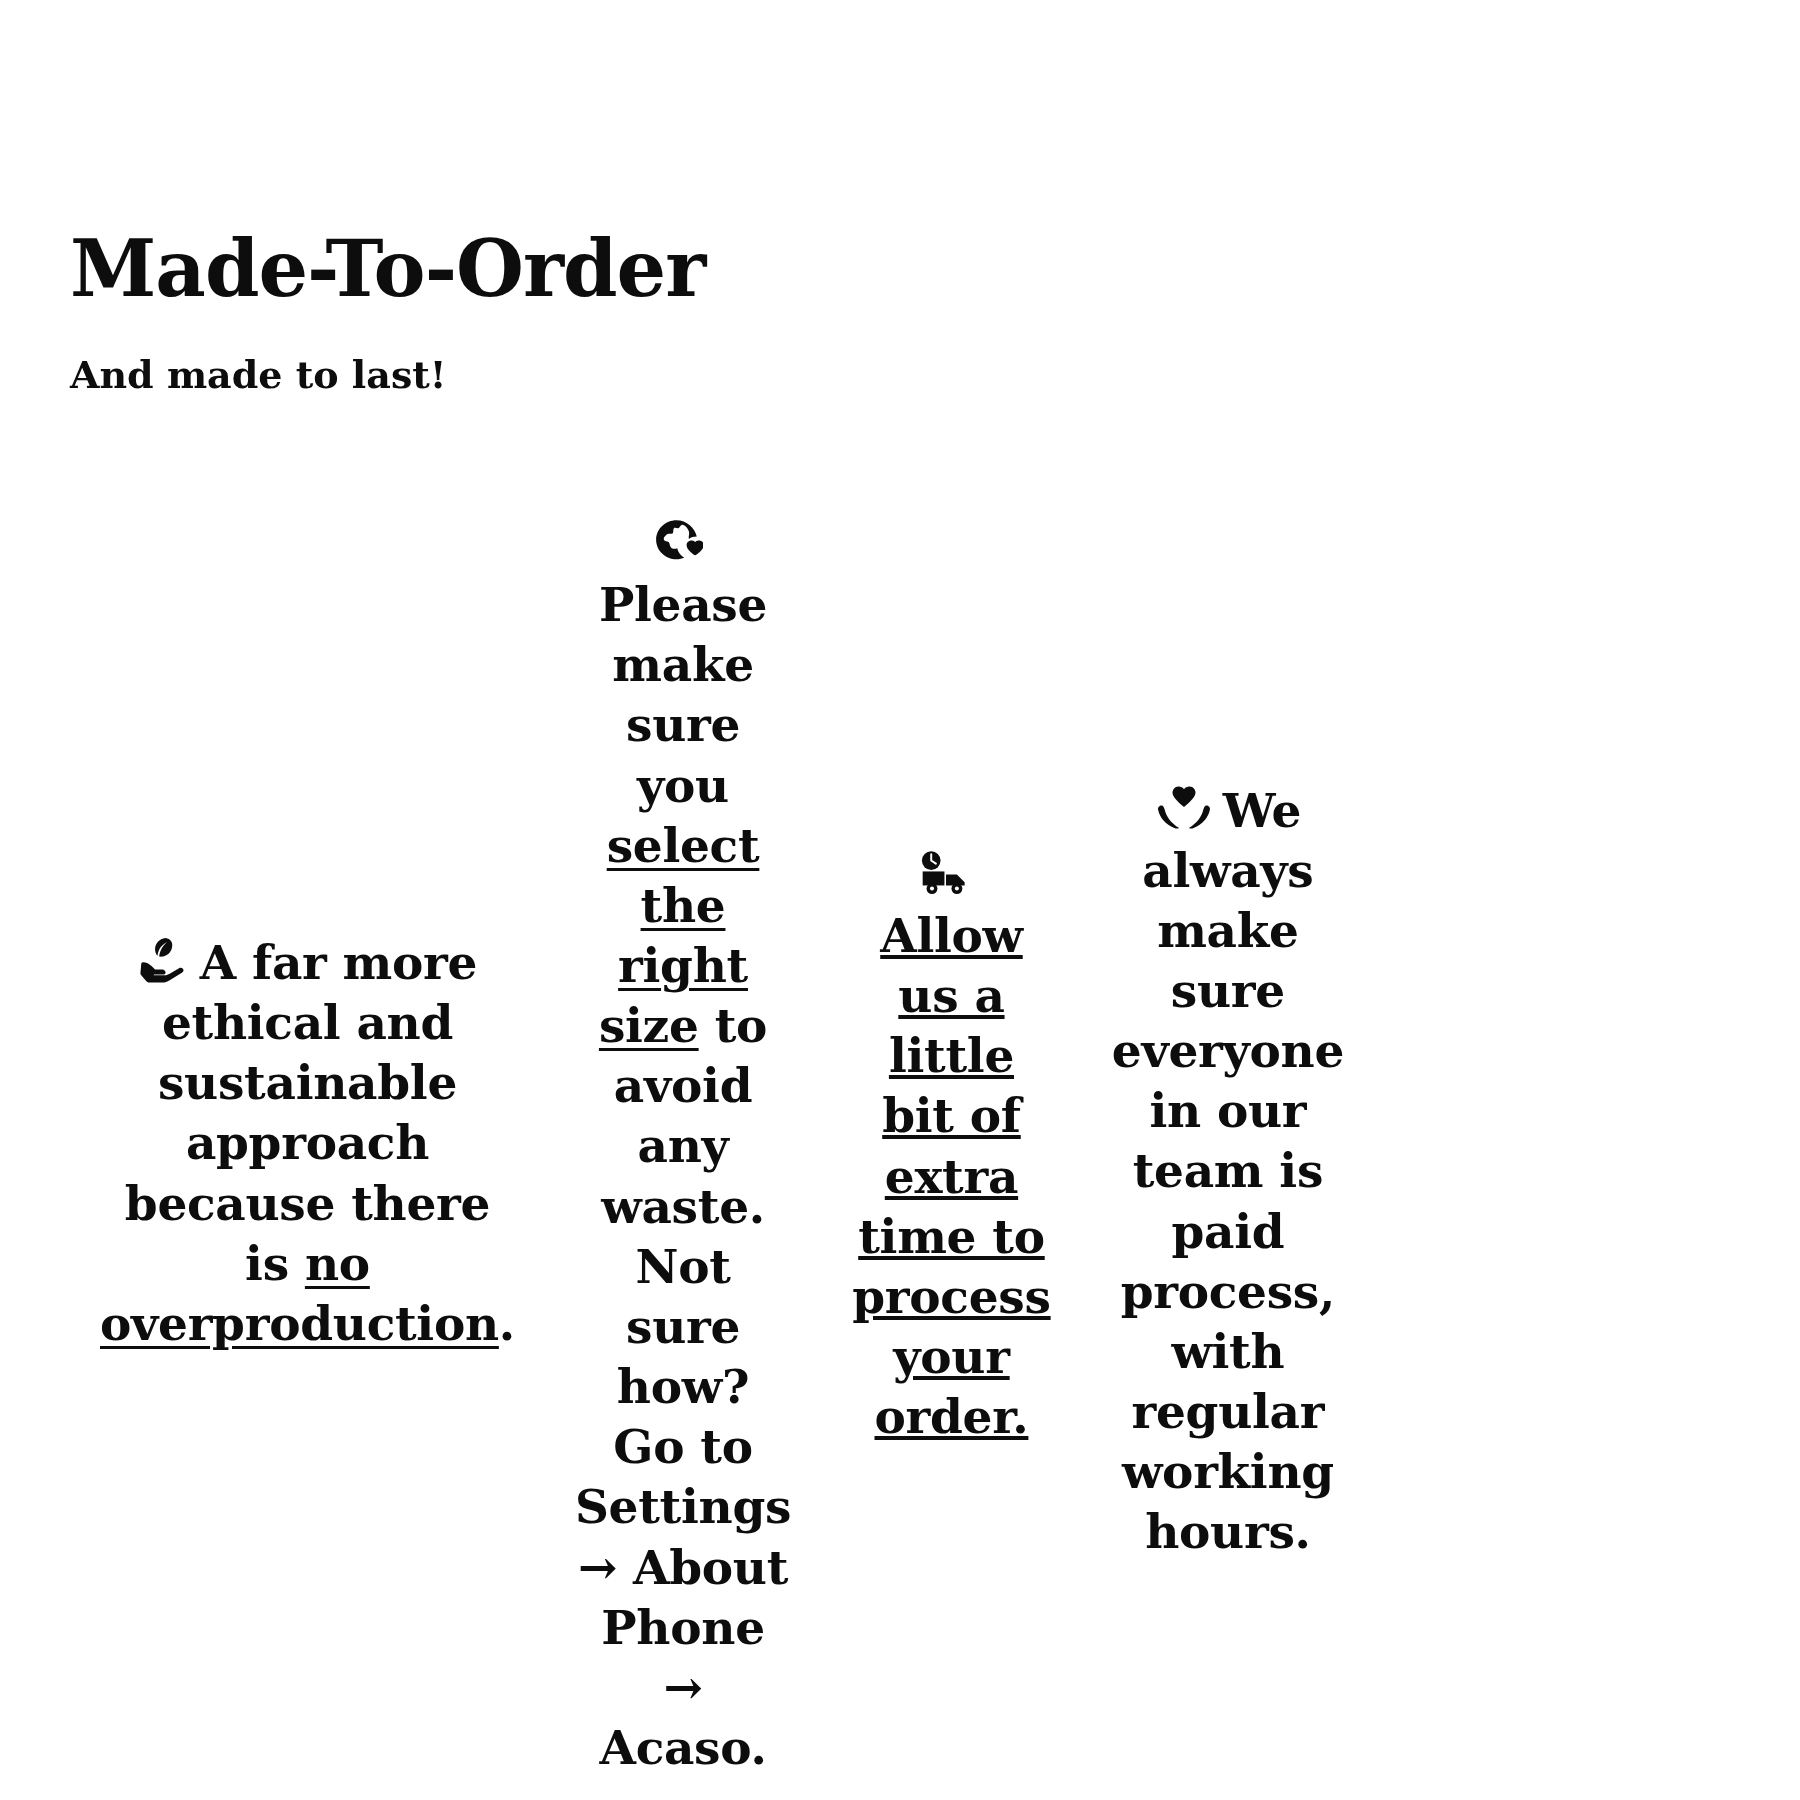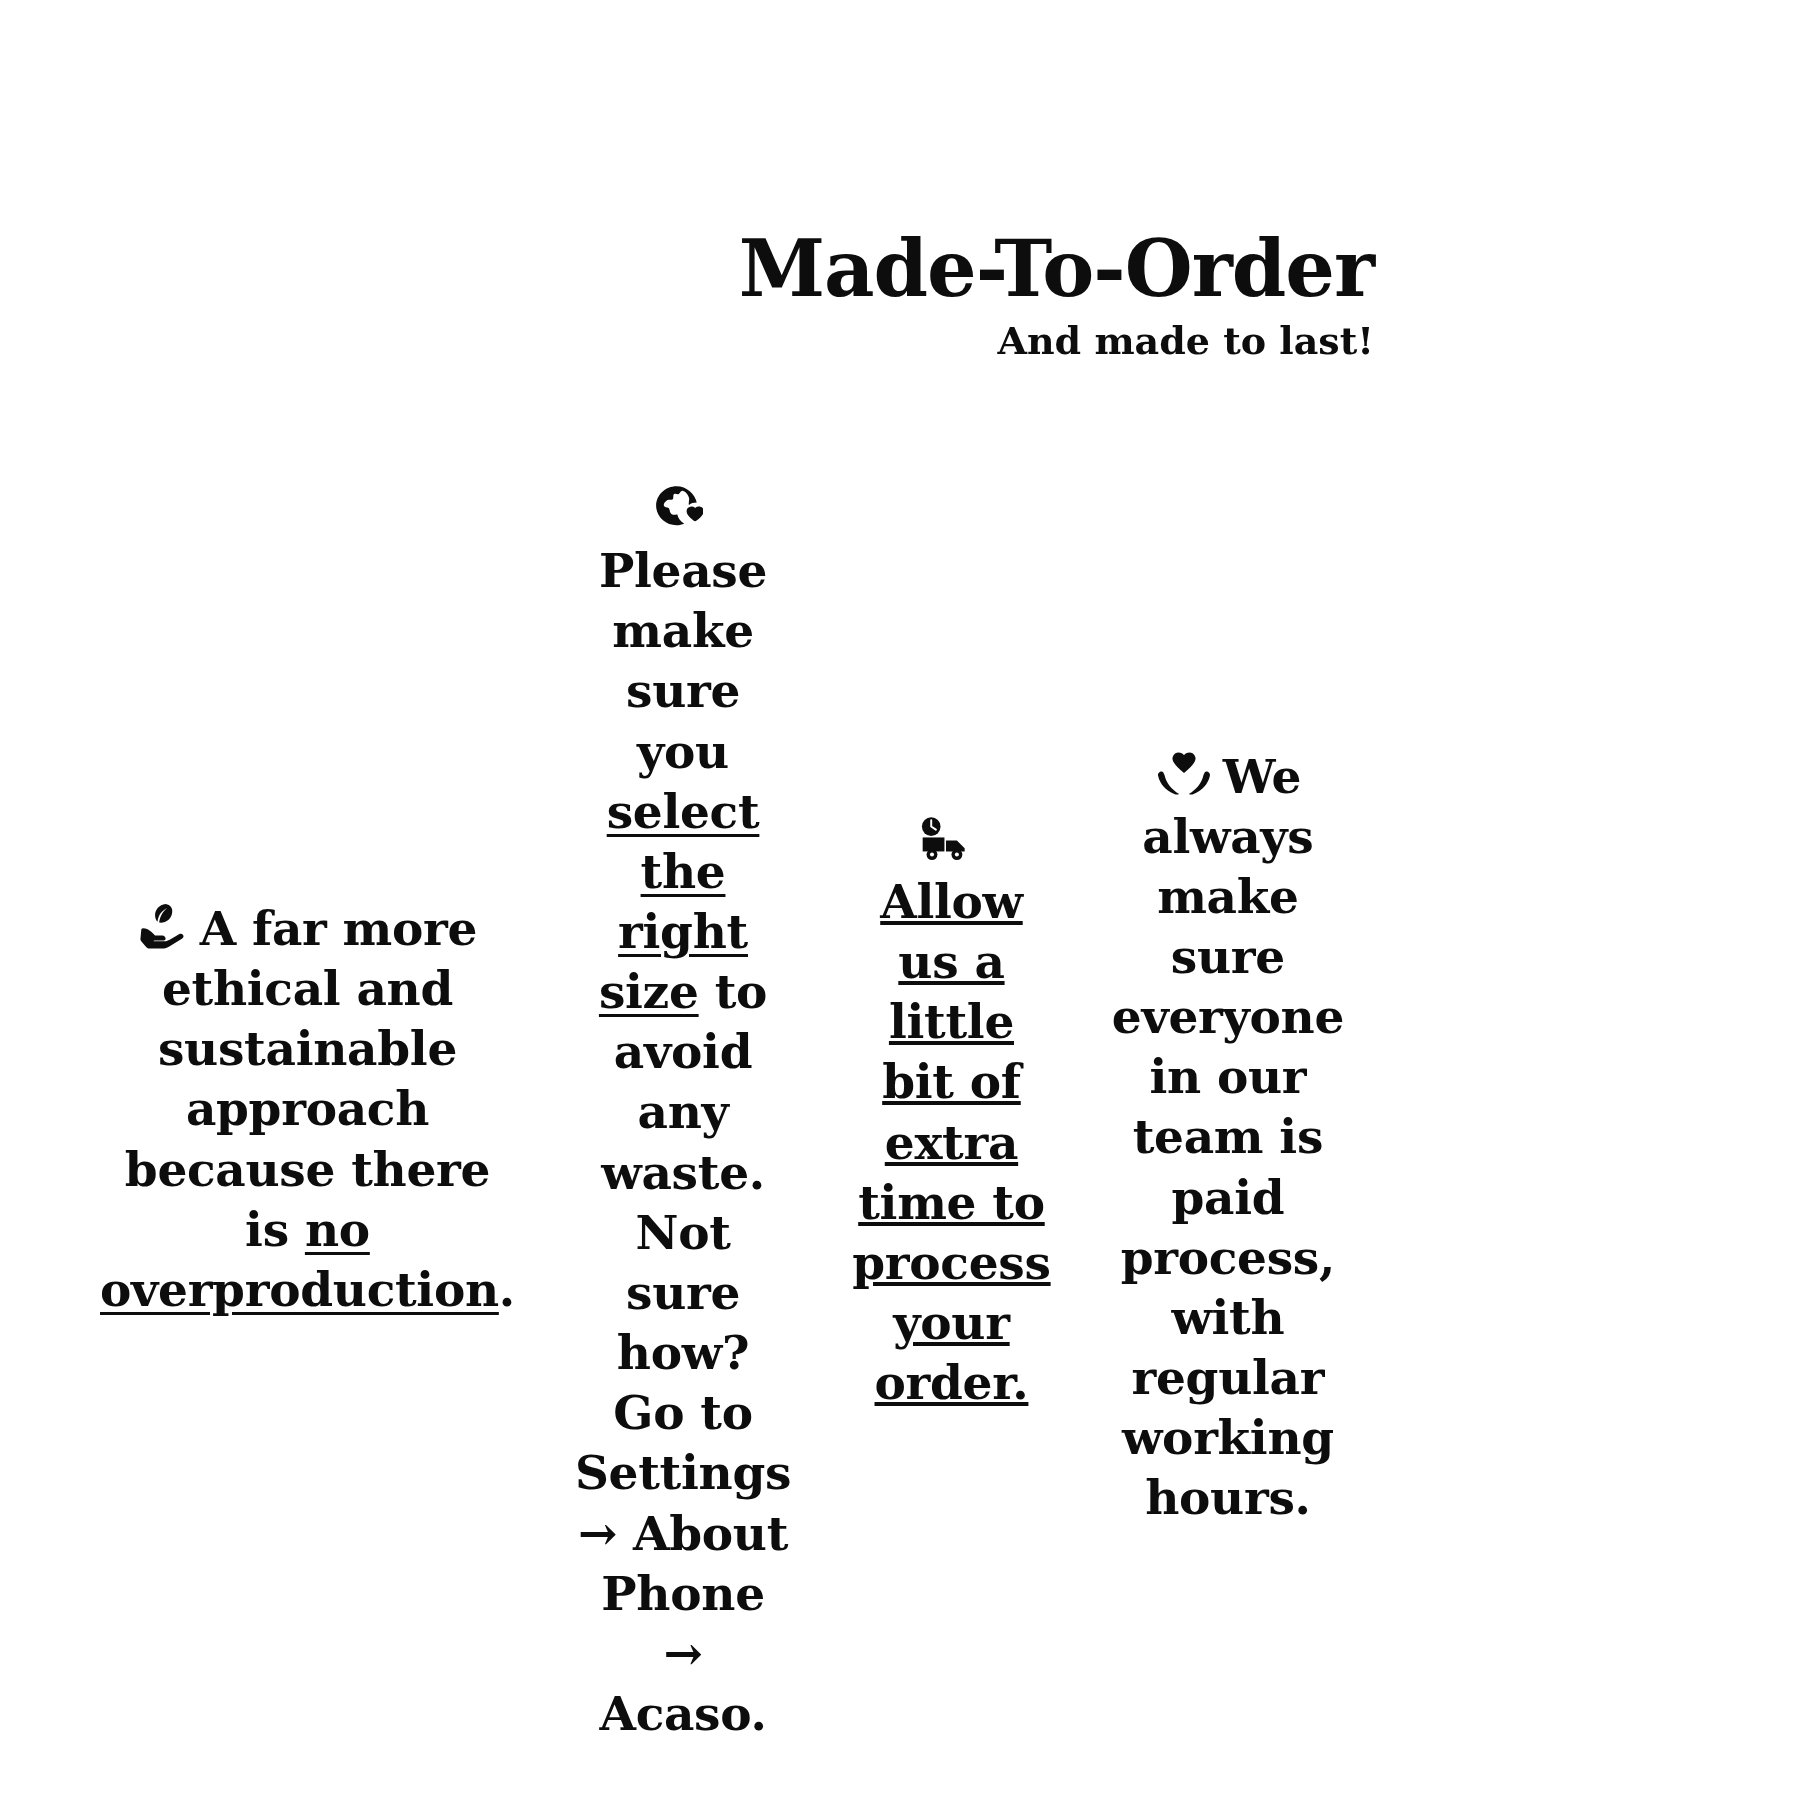--- a/index.html
+++ b/index.html
@@ -14,34 +14,34 @@
     color: #0d0d0d;
     overflow: hidden;
   }
   .page {
     width: 1444px;
     height: 1800px;
     box-sizing: border-box;
     padding: 0 70px;
     display: flex;
     flex-direction: column;
-    align-items: flex-end;
+    align-items: flex-start;
   }
   .title {
     font-size: 78px;
     font-weight: 700;
     letter-spacing: -1px;
     margin-top: 228px;
     line-height: 1.05;
     text-align: center;
   }
   .subtitle {
     font-size: 38px;
     font-weight: 700;
-    margin-top: 8px;
+    margin-top: 42px;
     text-align: center;
   }
   .points {
     width: 100%;
     margin-top: 118px;
     display: flex;
     align-items: center;
   }
   .point {
     width: 100%;

